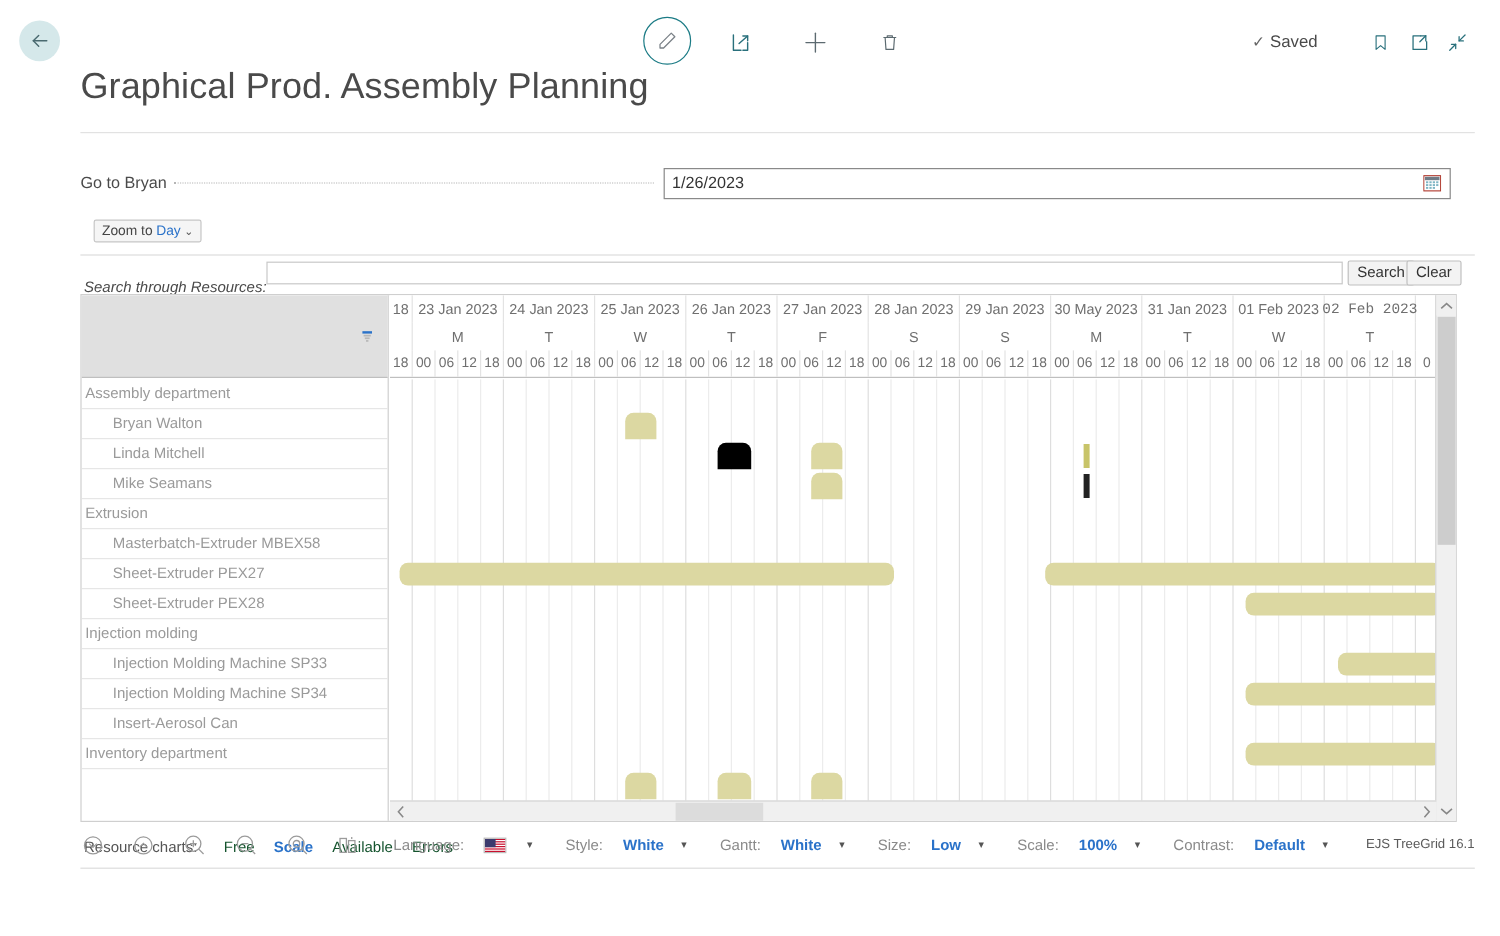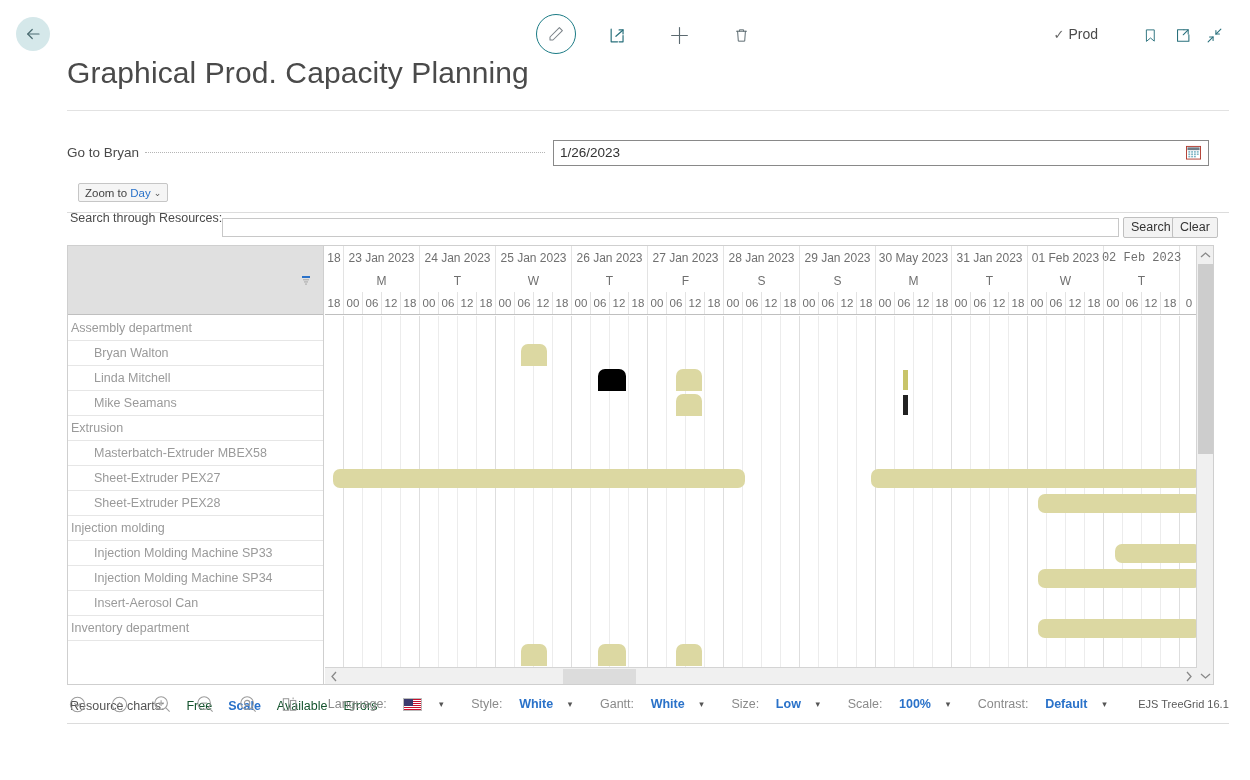--- a/index.html
+++ b/index.html
@@ -63,21 +63,21 @@
     position:absolute; left:78px; top:183px; height:19px; padding:0 6px;
     border:1px solid #c6c6c6; background:#f5f5f5; border-radius:2px;
     display:flex; align-items:center; gap:3px; font-size:11.5px; color:#444; cursor:pointer;
   }
   .zoomtoday b { color:#2a72c9; font-weight:400; }
   .zoomtoday .cv { color:#555; font-size:9px; }
 
   .rule2 { position:absolute; left:67px; top:212px; width:1162px; height:1px; background:#dcdcdc; }
 
   
-  .srch-label { position:absolute; left:70px; top:211px; font-size:12.5px; color:#4a4a4a; }
+  .srch-label { position:absolute; left:70px; top:232px; font-size:12.5px; color:#4a4a4a;font-style:italic; }
   .srch-input { position:absolute; left:222px; top:218px; width:897px; height:19px;
                 border:1px solid #c8c8c8; background:#fff; font-size:12px; padding:0 3px;
                 font-family:inherit; outline:none; }
   .btn-sm { position:absolute; top:217px; height:21px; padding:0 7px;
             border:1px solid #c0c0c0; background:#f3f3f3; border-radius:2px;
             font-size:12.5px; color:#333; cursor:pointer; line-height:19px; font-family:inherit; }
   .btn-search { left:1123px; }
   .btn-clear  { left:1172px; }
 
   
@@ -187,21 +187,21 @@
     <div class="ticon del">
       <svg width="17" height="19" viewBox="0 0 24 24" fill="none" stroke="#5c6a70" stroke-width="1.4" stroke-linecap="round" stroke-linejoin="round">
         <path d="M5 6h14"></path>
         <path d="M9 6V4h6v2"></path>
         <path d="M6.5 6l1 14h9l1-14"></path>
       </svg>
     </div>
 
     <div class="saved">
       <span class="chk">✓</span>
-      <span>Prod</span>
+      <span>Saved</span>
     </div>
 
     <div class="ticon bookmark">
       <svg width="15" height="19" viewBox="0 0 24 24" fill="none" stroke="#29707c" stroke-width="1.5" stroke-linecap="round" stroke-linejoin="round">
         <path d="M6 3h12v18l-6-5-6 5z"></path>
       </svg>
     </div>
 
     <div class="ticon popout">
       <svg width="17" height="17" viewBox="0 0 24 24" fill="none" stroke="#29707c" stroke-width="1.5" stroke-linecap="round" stroke-linejoin="round">
@@ -214,21 +214,21 @@
     <div class="ticon collapse">
       <svg width="17" height="17" viewBox="0 0 24 24" fill="none" stroke="#29707c" stroke-width="1.5" stroke-linecap="round" stroke-linejoin="round">
         <line x1="3" y1="21" x2="10" y2="14"></line>
         <polyline points="10,19 10,14 5,14"></polyline>
         <line x1="21" y1="3" x2="14" y2="10"></line>
         <polyline points="14,5 14,10 19,10"></polyline>
       </svg>
     </div>
   </div>
 
-  <div class="title">Graphical Prod. Capacity Planning</div>
+  <div class="title">Graphical Prod. Assembly Planning</div>
   <div class="title-rule"></div>
 
   <div class="gtd-label">Go to Bryan</div>
   <div class="gtd-dots"></div>
   <div class="gtd-box">
     <input class="gtd-input" value="1/26/2023" style="">
     <span class="cal-icon">
       <svg width="15" height="15" viewBox="0 0 16 16">
         <rect x="0.5" y="1.5" width="15" height="13.5" fill="#fff" stroke="#b03a2e" stroke-width="1"></rect>
         <rect x="1.5" y="2.5" width="13" height="3" fill="#6f7b86"></rect>

